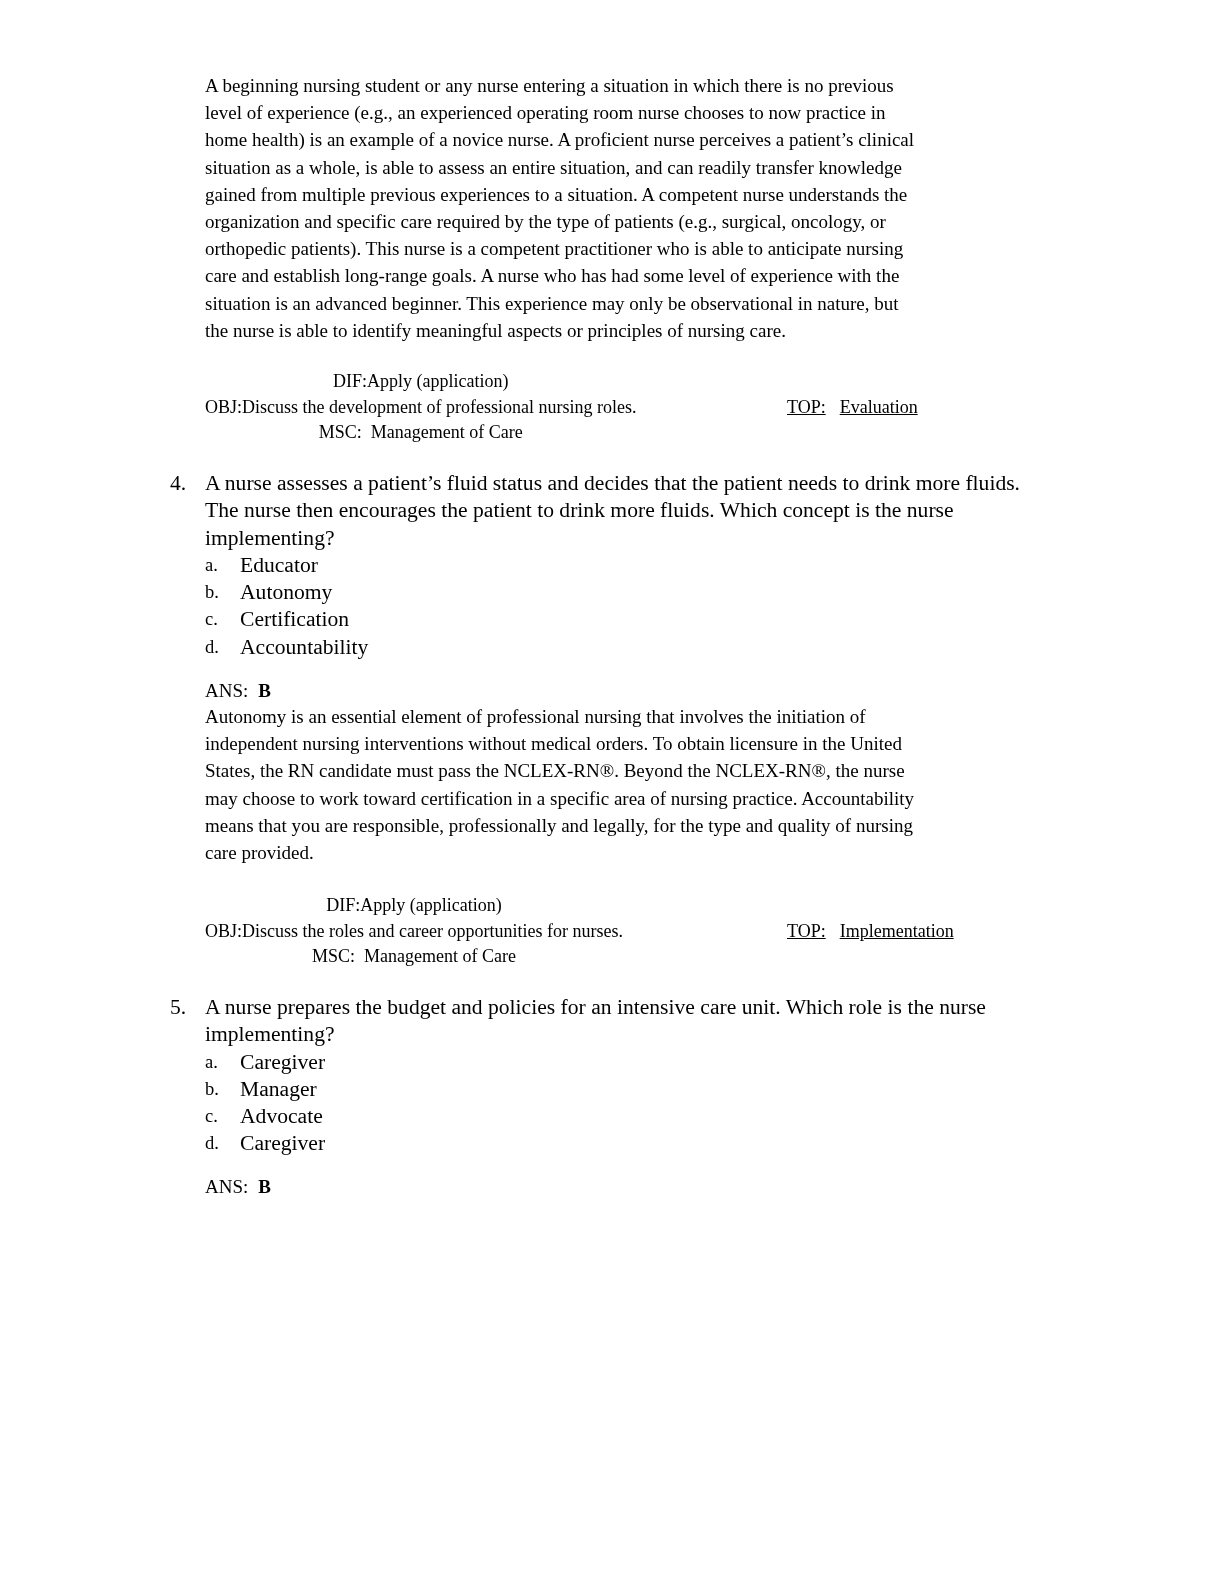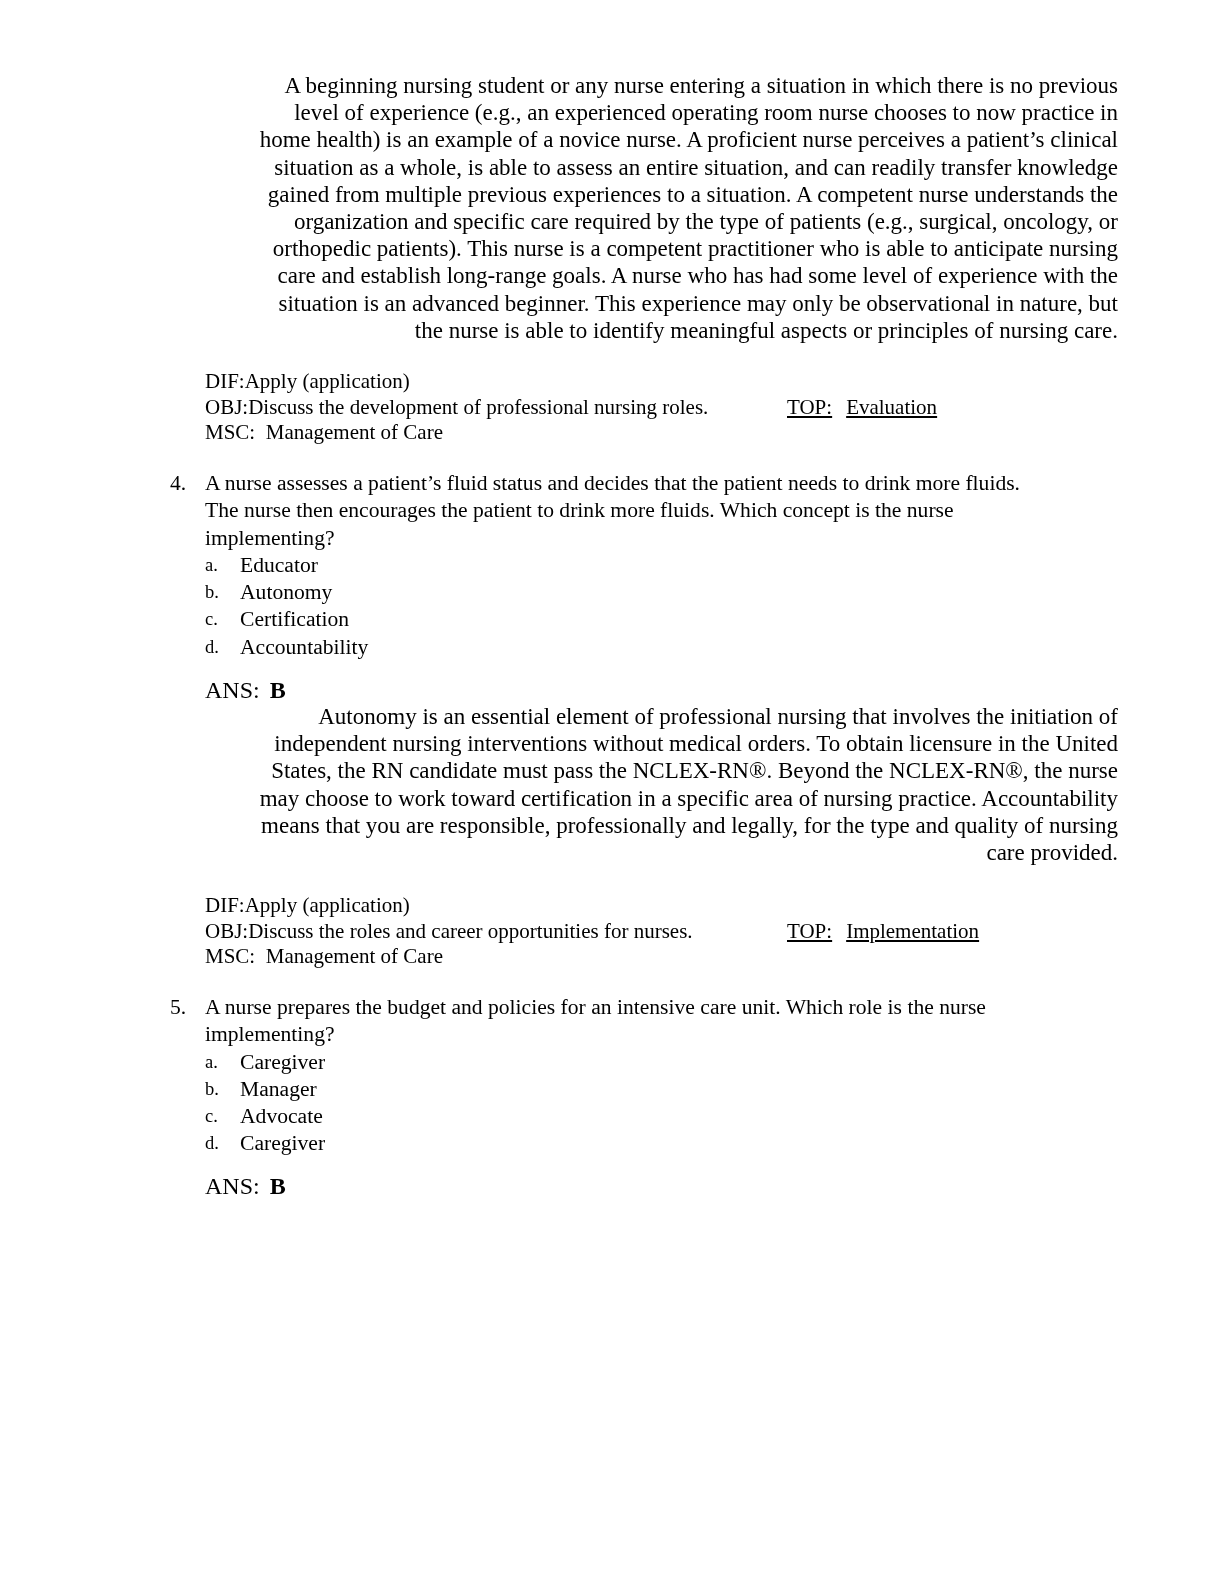--- a/index.html
+++ b/index.html
@@ -15,36 +15,36 @@
       font-family: "Liberation Serif", "DejaVu Serif", serif;
       color: #000000;
     }
     .page {
       position: absolute;
       left: 0; top: 0;
       width: 1224px; height: 1584px;
     }
     .para {
       position: absolute;
-      left: 213px;
+      left: 205px;
       width: 905px;
-      font-size: 23px;
+      font-size: 19px;
       line-height: 27.2px;
-      text-align: right;
     }
     .line {
       display: block;
       white-space: nowrap;
     }
     .meta {
       position: absolute;
       left: 205px;
-      font-size: 21px;
+      font-size: 18px;
       line-height: 25.5px;
       white-space: nowrap;
+      text-align: center;
     }
     .meta .row { display: block; position: relative; height: 25.5px; }
     .meta .top {
       position: absolute;
       left: 582px;
       top: 0;
       text-decoration: underline;
     }
     .meta .top .val { margin-left: 14px; }
     .question {
@@ -77,21 +77,21 @@
       left: 0;
       font-size: 18.5px;
     }
     .opt .text {
       position: absolute;
       left: 35px;
     }
     .ans {
       position: absolute;
       left: 205px;
-      font-size: 24px;
+      font-size: 19px;
       line-height: 25px;
       white-space: nowrap;
     }
     .ans .key { font-weight: bold; margin-left: 10px; }
   </style>
 </head>
 <body>
 
 <div class="page">
 

